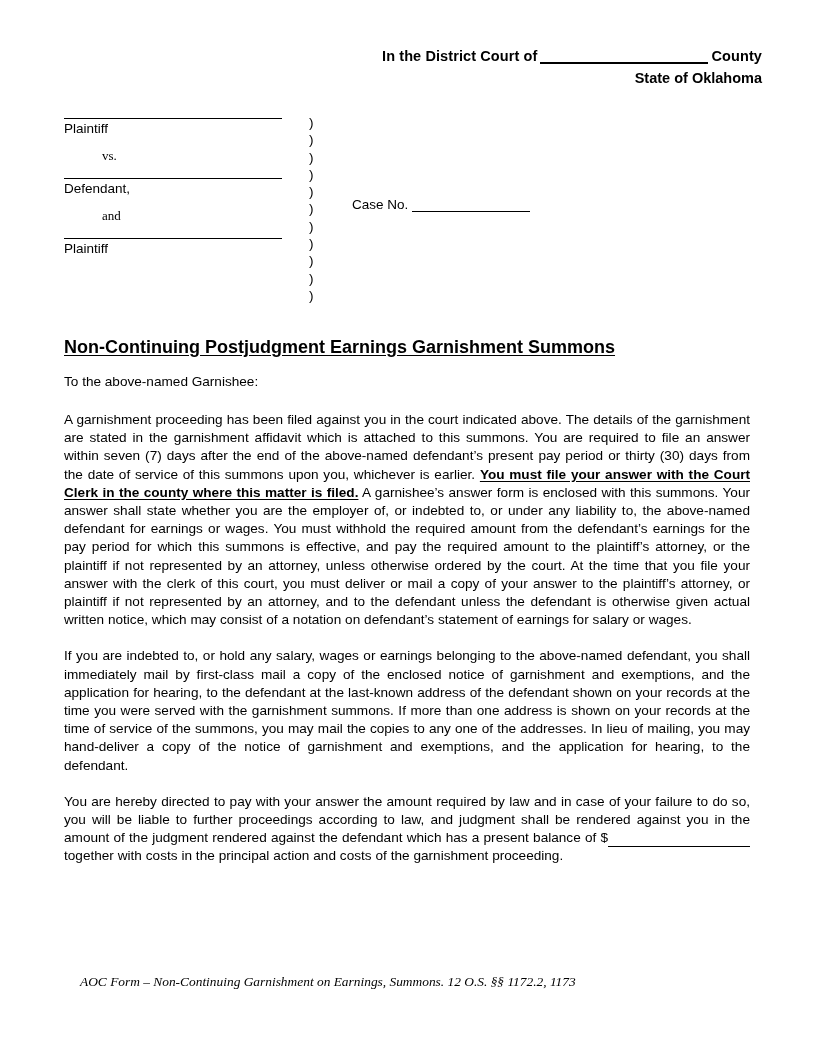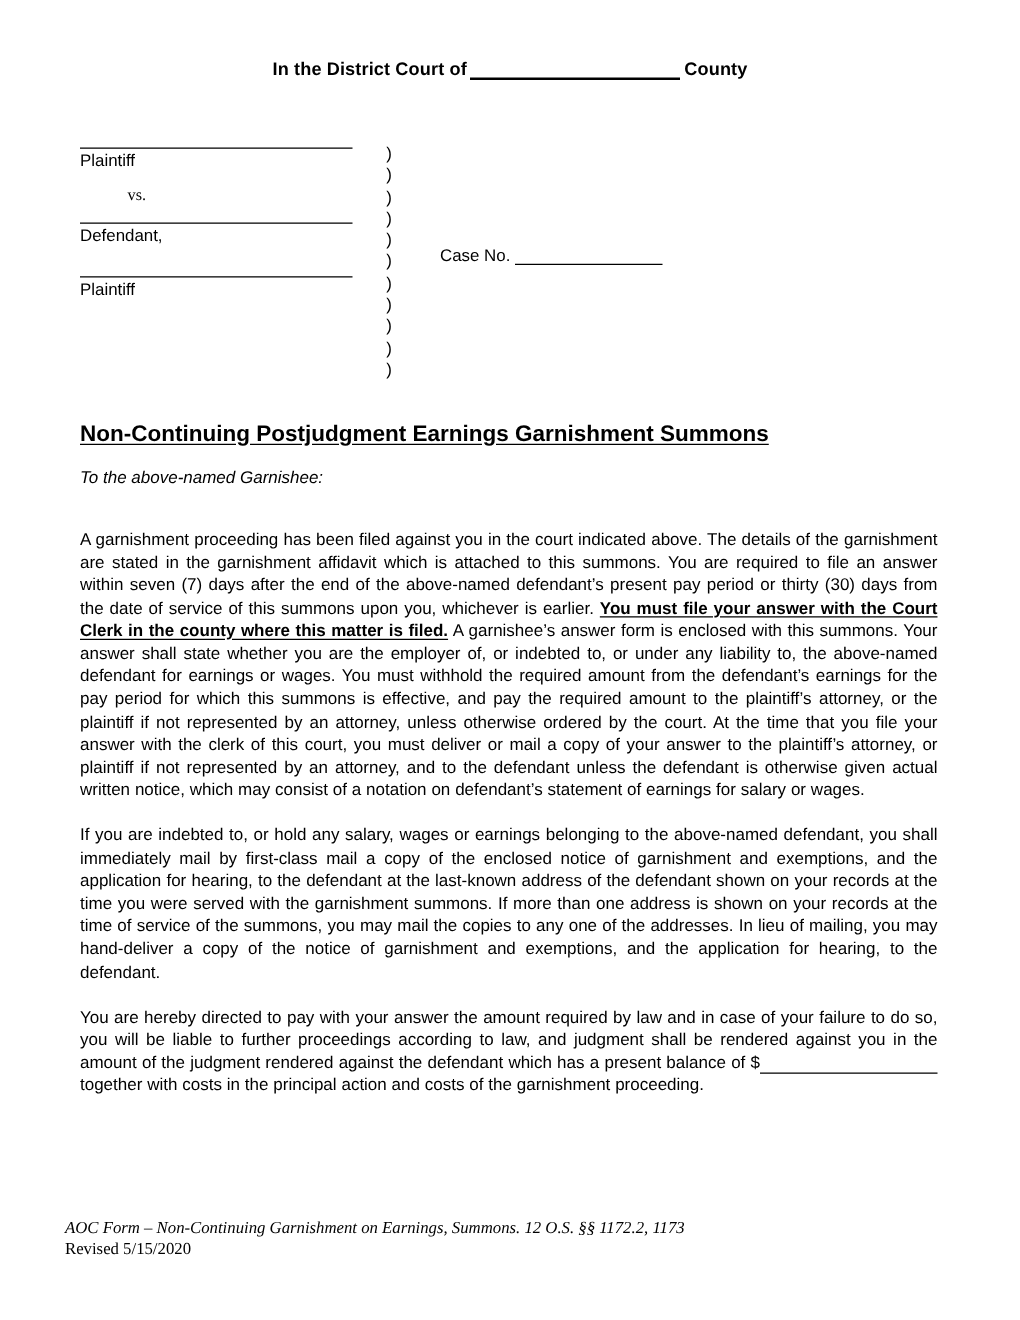--- a/index.html
+++ b/index.html
@@ -18,24 +18,24 @@
   .page {
     position: absolute;
     left: 0; top: 0;
     width: 816px;
     height: 1056px;
   }
 
   
   .header {
     position: absolute;
-    left: 64px;
+    left: 74px;
     top: 46px;
     width: 688px;
-    text-align: center;
+    text-align: right;
   }
   .hdr-line1 {
     font-size: 14.5px;
     font-weight: bold;
     letter-spacing: 0.1px;
     white-space: nowrap;
     line-height: 21px;
   }
   .hdr-blank {
     display: inline-block;
@@ -127,22 +127,21 @@
   
   .body-wrap {
     position: absolute;
     left: 64px;
     top: 373px;
     width: 686px;
   }
   .salutation {
     font-size: 13.6px;
     line-height: 18px;
-    margin-bottom: 32px;
-    font-style: italic;
+    margin-bottom: 20px;
   }
   p.para {
     font-size: 13.6px;
     line-height: 18.2px;
     text-align: justify;
     margin: 0 0 18px 0;
     word-spacing: 0.1px;
   }
   p.para:last-child { margin-bottom: 18px; }
   .bold-ul {
@@ -154,21 +153,21 @@
     display: inline-block;
     width: 142px;
     border-bottom: 1.5px solid #000;
     height: 11px;
     vertical-align: bottom;
   }
 
   
   .footer {
     position: absolute;
-    left: 52px;
+    left: 80px;
     top: 973px;
     width: 688px;
     font-family: "Liberation Serif", serif;
     color: #000;
   }
   .footer-line1 {
     font-style: italic;
     font-size: 13.4px;
     line-height: 17px;
   }
@@ -177,33 +176,35 @@
     line-height: 17px;
   }
 </style>
 </head>
 <body>
 
 <div class="page">
 
   <div class="header">
     <div class="hdr-line1"><span>In the District Court of</span><span class="hdr-blank"></span><span>County</span></div>
+    <div class="hdr-line2">State of Oklahoma</div>
   </div>
 
   <div class="caption">
 
     <div class="cap-left">
       <div class="sig-line"></div>
       <div class="sig-label">Plaintiff</div>
       <div class="gap-sm"></div>
       <div class="cap-mid-word">vs.</div>
       <div class="gap-md"></div>
       <div class="sig-line"></div>
       <div class="sig-label">Defendant,</div>
       <div class="gap-sm"></div>
+      <div class="cap-mid-word">and</div>
       <div class="gap-md"></div>
       <div class="sig-line"></div>
       <div class="sig-label">Plaintiff</div>
     </div>
 
     <div class="paren-col">
       <div>)</div>
       <div>)</div>
       <div>)</div>
       <div>)</div>
@@ -229,16 +230,15 @@
     <p class="para"><span>A garnishment proceeding has been filed against you in the court indicated above.  The details of the garnishment are stated in the garnishment affidavit which is attached to this summons.  You are required to file an answer within seven (7) days after the end of the above-named defendant’s present pay period or thirty (30) days from the date of service of this summons upon you, whichever is earlier.  </span><span class="bold-ul">You must file your answer with the Court Clerk in the county where this matter is filed.</span><span>  A garnishee’s answer form is enclosed with this summons.  Your answer shall state whether you are the employer of, or indebted to, or under any liability to, the above-named defendant for earnings or wages.  You must withhold the required amount from the defendant’s earnings for the pay period for which this summons is effective, and pay the required amount to the plaintiff’s attorney, or the plaintiff if not represented by an attorney, unless otherwise ordered by the court.  At the time that you file your answer with the clerk of this court, you must deliver or mail a copy of your answer to the plaintiff’s attorney, or plaintiff if not represented by an attorney, and to the defendant unless the defendant is otherwise given actual written notice, which may consist of a notation on defendant’s statement of earnings for salary or wages.</span></p>
 
     <p class="para">If you are indebted to, or hold any salary, wages or earnings belonging to the above-named defendant, you shall immediately mail by first-class mail a copy of the enclosed notice of garnishment and exemptions, and the application for hearing, to the defendant at the last-known address of the defendant shown on your records at the time you were served with the garnishment summons.  If more than one address is shown on your records at the time of service of the summons, you may mail the copies to any one of the addresses.  In lieu of mailing, you may hand-deliver a copy of the notice of garnishment and exemptions, and the application for hearing, to the defendant.</p>
 
     <p class="para"><span>You are hereby directed to pay with your answer the amount required by law and in case of your failure to do so, you will be liable to further proceedings according to law, and judgment shall be rendered against you in the amount of the judgment rendered against the defendant which has a present balance of $</span><span class="money-blank"></span><span> together with costs in the principal action and costs of the garnishment proceeding.</span></p>
 
   </div>
 
   <div class="footer">
     <div class="footer-line1">AOC Form – Non-Continuing Garnishment on Earnings, Summons. 12 O.S. §§ 1172.2, 1173</div>
-    <div class="footer-line2">Revised 5/15/2020</div>
   </div>
 
 </div>
 
 </body></html>

